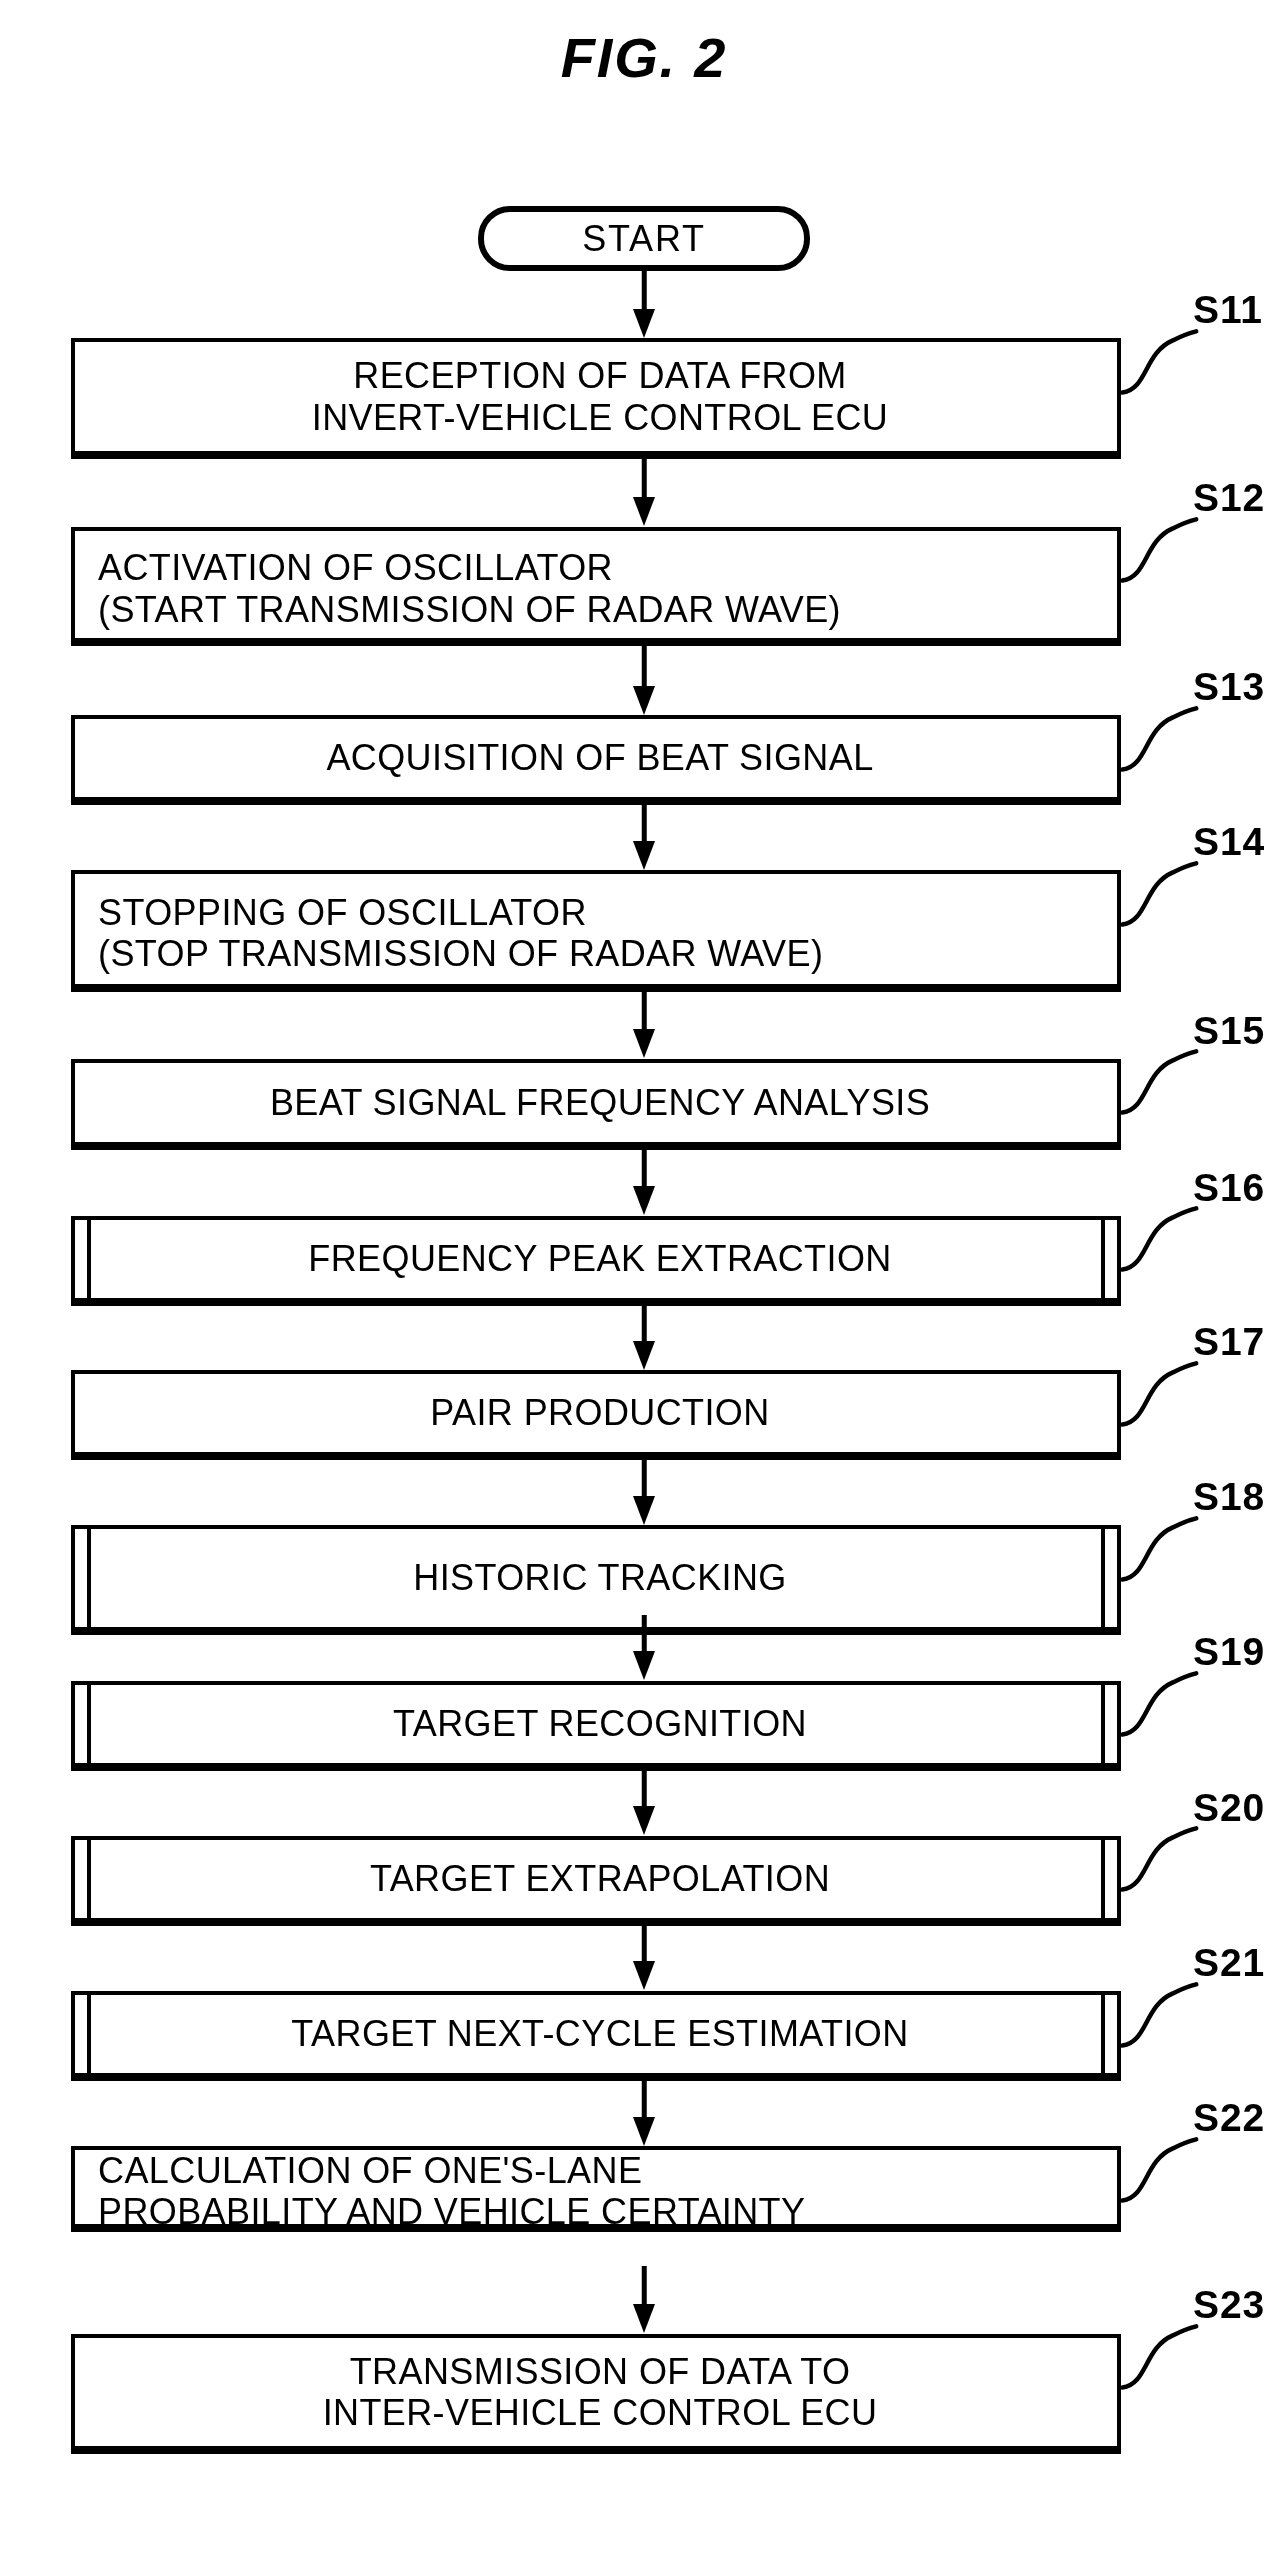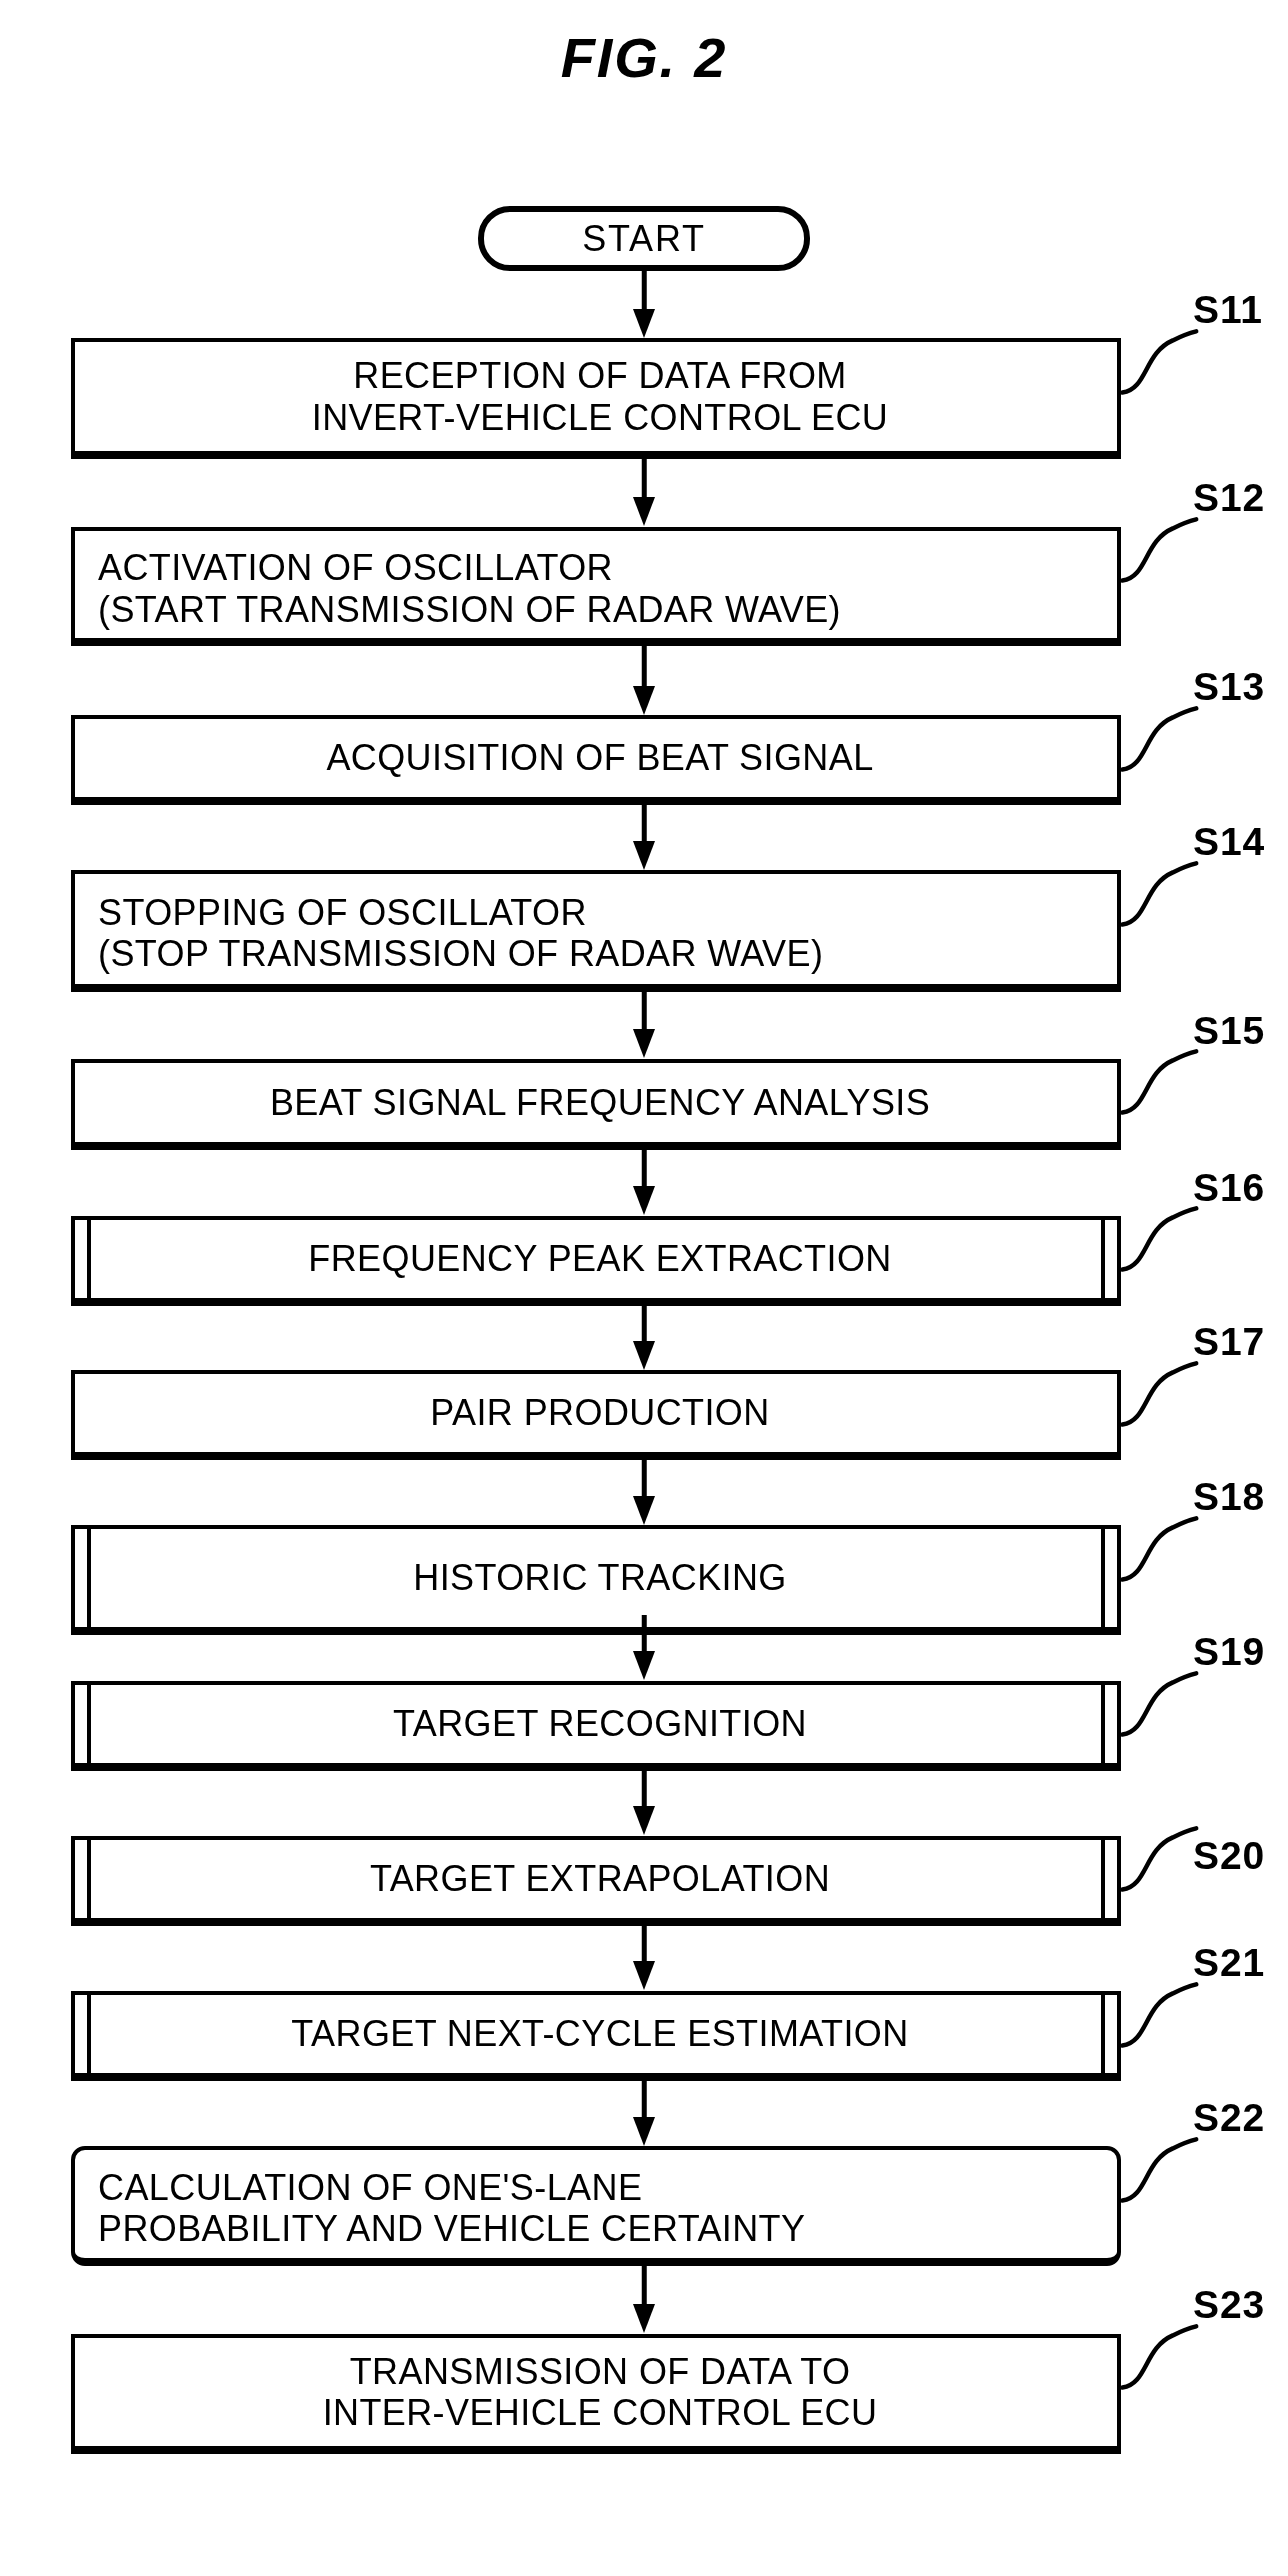--- a/index.html
+++ b/index.html
@@ -183,21 +183,21 @@
       </div>
       <div class="proc center predef" style="top: 1681px; height: 90px;">
         <div class="proc-text">TARGET RECOGNITION</div>
       </div>
       <div class="proc center predef" style="top: 1836px; height: 90px;">
         <div class="proc-text">TARGET EXTRAPOLATION</div>
       </div>
       <div class="proc center predef" style="top: 1991px; height: 90px;">
         <div class="proc-text">TARGET NEXT-CYCLE ESTIMATION</div>
       </div>
-      <div class="proc left" style="top: 2146px; height: 120px; border-radius: 14px;">
+      <div class="proc left" style="top: 2146px; height: 86px;">
         <div class="proc-text">CALCULATION OF ONE'S-LANE
 PROBABILITY AND VEHICLE CERTAINTY</div>
       </div>
       <div class="proc center" style="top: 2334px; height: 120px;">
         <div class="proc-text">TRANSMISSION OF DATA TO
 INTER-VEHICLE CONTROL ECU</div>
       </div>
     </div>
   <div id="flow-conns">
       <div class="conn" style="top: 271px; height: 67px;">
@@ -306,21 +306,21 @@
         <svg width="81" height="99" viewBox="0 0 90 110">
           <path d="M6 104 C 34 100, 30 60, 62 46 C 72 41, 80 38, 88 36" fill="none" stroke="#000" stroke-width="5" stroke-linecap="round"></path>
         </svg>
       </div>
       <div class="steplabel" style="left: 1193px; top: 1630px;">S19</div>
       <div class="leader" style="left: 1117px; top: 1796px; width: 81px; height: 99px;">
         <svg width="81" height="99" viewBox="0 0 90 110">
           <path d="M6 104 C 34 100, 30 60, 62 46 C 72 41, 80 38, 88 36" fill="none" stroke="#000" stroke-width="5" stroke-linecap="round"></path>
         </svg>
       </div>
-      <div class="steplabel" style="left: 1193px; top: 1834px;">S20</div>
+      <div class="steplabel" style="left: 1193px; top: 1786px;">S20</div>
       <div class="leader" style="left: 1117px; top: 1952px; width: 81px; height: 99px;">
         <svg width="81" height="99" viewBox="0 0 90 110">
           <path d="M6 104 C 34 100, 30 60, 62 46 C 72 41, 80 38, 88 36" fill="none" stroke="#000" stroke-width="5" stroke-linecap="round"></path>
         </svg>
       </div>
       <div class="steplabel" style="left: 1193px; top: 1941px;">S21</div>
       <div class="leader" style="left: 1117px; top: 2107px; width: 81px; height: 99px;">
         <svg width="81" height="99" viewBox="0 0 90 110">
           <path d="M6 104 C 34 100, 30 60, 62 46 C 72 41, 80 38, 88 36" fill="none" stroke="#000" stroke-width="5" stroke-linecap="round"></path>
         </svg>

